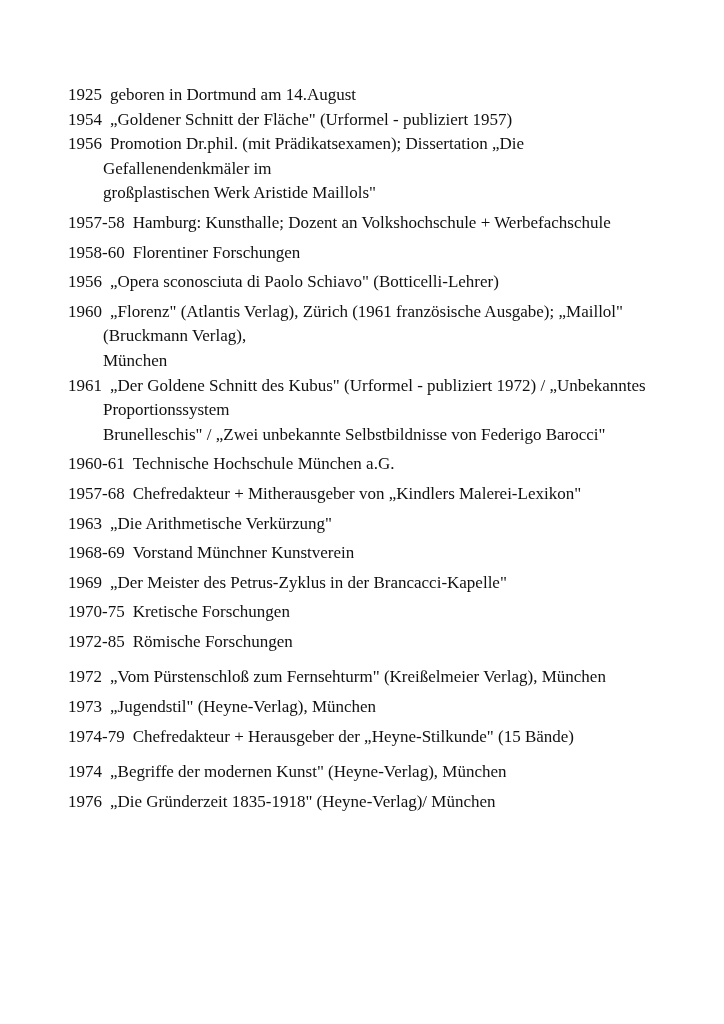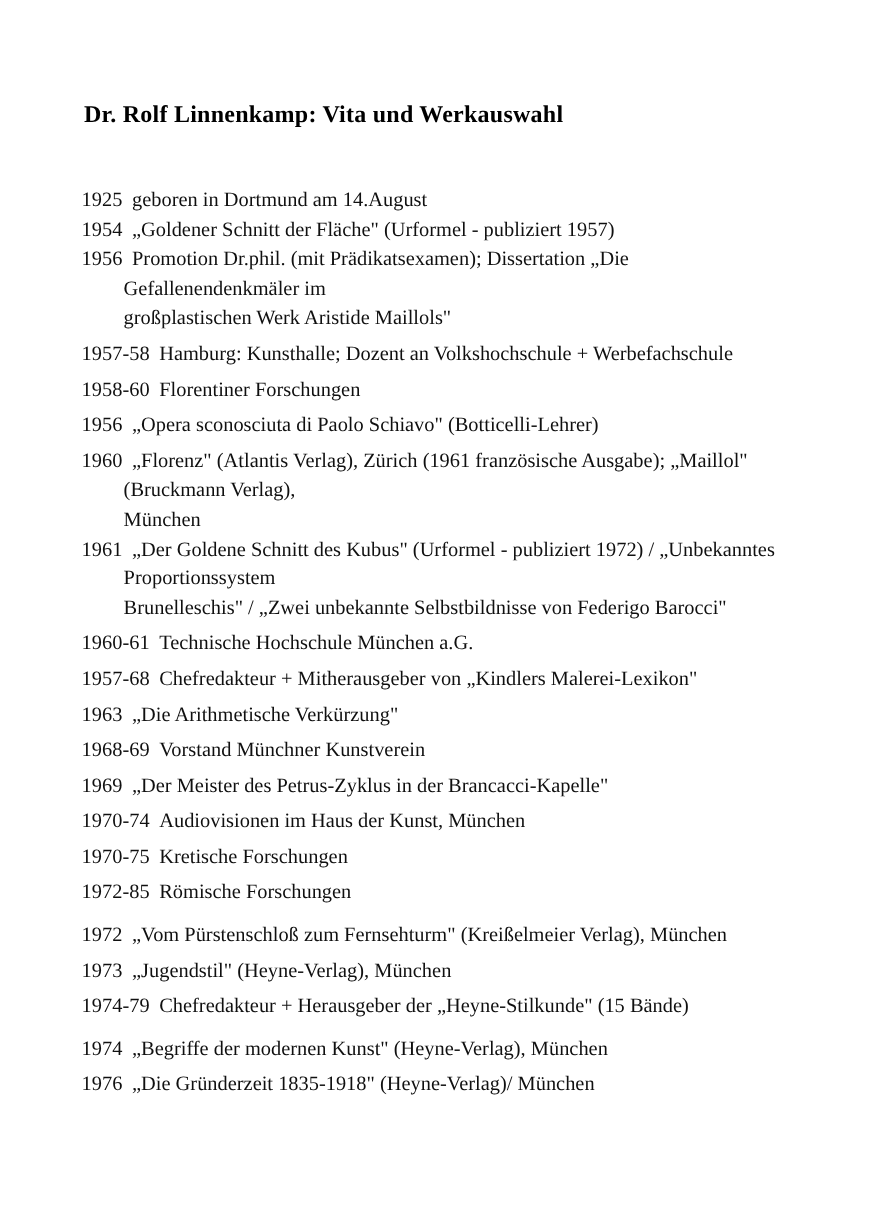--- a/index.html
+++ b/index.html
@@ -37,37 +37,35 @@
   }
   .entry.sp-tight { margin-bottom: 0; }
   .entry.sp-normal { margin-bottom: 5px; }
   .entry.sp-loose { margin-bottom: 11px; }
   .year { margin-right: 8px; }
 </style>
 </head>
 <body>
 
 <div class="page">
-  <h1 class="doc-title">Dr. Rolf Linnenkamp: Vita und Werkauswahl</h1>
 
   <div class="vita-list" id="vita-list">
       <p class="entry sp-tight"><span class="year">1925</span><span class="line">geboren in Dortmund am 14.August</span></p>
       <p class="entry sp-tight"><span class="year">1954</span><span class="line">„Goldener Schnitt der Fläche" (Urformel - publiziert 1957)</span></p>
       <p class="entry sp-normal"><span class="year">1956</span><span class="line">Promotion Dr.phil. (mit Prädikatsexamen); Dissertation „Die Gefallenendenkmäler im</span><br><span class="line">großplastischen Werk Aristide Maillols"</span></p>
       <p class="entry sp-normal"><span class="year">1957-58</span><span class="line">Hamburg: Kunsthalle; Dozent an Volkshochschule + Werbefachschule</span></p>
       <p class="entry sp-normal"><span class="year">1958-60</span><span class="line">Florentiner Forschungen</span></p>
       <p class="entry sp-normal"><span class="year">1956</span><span class="line">„Opera sconosciuta di Paolo Schiavo" (Botticelli-Lehrer)</span></p>
       <p class="entry sp-tight"><span class="year">1960</span><span class="line">„Florenz" (Atlantis Verlag), Zürich (1961 französische Ausgabe); „Maillol" (Bruckmann Verlag),</span><br><span class="line">München</span></p>
       <p class="entry sp-normal"><span class="year">1961</span><span class="line">„Der Goldene Schnitt des Kubus" (Urformel - publiziert 1972) / „Unbekanntes Proportionssystem</span><br><span class="line">Brunelleschis" / „Zwei unbekannte Selbstbildnisse von Federigo Barocci"</span></p>
       <p class="entry sp-normal"><span class="year">1960-61</span><span class="line">Technische Hochschule München a.G.</span></p>
       <p class="entry sp-normal"><span class="year">1957-68</span><span class="line">Chefredakteur + Mitherausgeber von „Kindlers Malerei-Lexikon"</span></p>
       <p class="entry sp-normal"><span class="year">1963</span><span class="line">„Die Arithmetische Verkürzung"</span></p>
       <p class="entry sp-normal"><span class="year">1968-69</span><span class="line">Vorstand Münchner Kunstverein</span></p>
       <p class="entry sp-normal"><span class="year">1969</span><span class="line">„Der Meister des Petrus-Zyklus in der Brancacci-Kapelle"</span></p>
-      <p class="entry sp-normal"><span class="year">1970-74</span><span class="line">Audiovisionen im Haus der Kunst, München</span></p>
       <p class="entry sp-normal"><span class="year">1970-75</span><span class="line">Kretische Forschungen</span></p>
       <p class="entry sp-loose"><span class="year">1972-85</span><span class="line">Römische Forschungen</span></p>
       <p class="entry sp-normal"><span class="year">1972</span><span class="line">„Vom Pürstenschloß zum Fernsehturm" (Kreißelmeier Verlag), München</span></p>
       <p class="entry sp-normal"><span class="year">1973</span><span class="line">„Jugendstil" (Heyne-Verlag), München</span></p>
       <p class="entry sp-loose"><span class="year">1974-79</span><span class="line">Chefredakteur + Herausgeber der „Heyne-Stilkunde" (15 Bände)</span></p>
       <p class="entry sp-normal"><span class="year">1974</span><span class="line">„Begriffe der modernen Kunst" (Heyne-Verlag), München</span></p>
       <p class="entry sp-normal"><span class="year">1976</span><span class="line">„Die Gründerzeit 1835-1918" (Heyne-Verlag)/ München</span></p>
     </div>
 </div>
 

